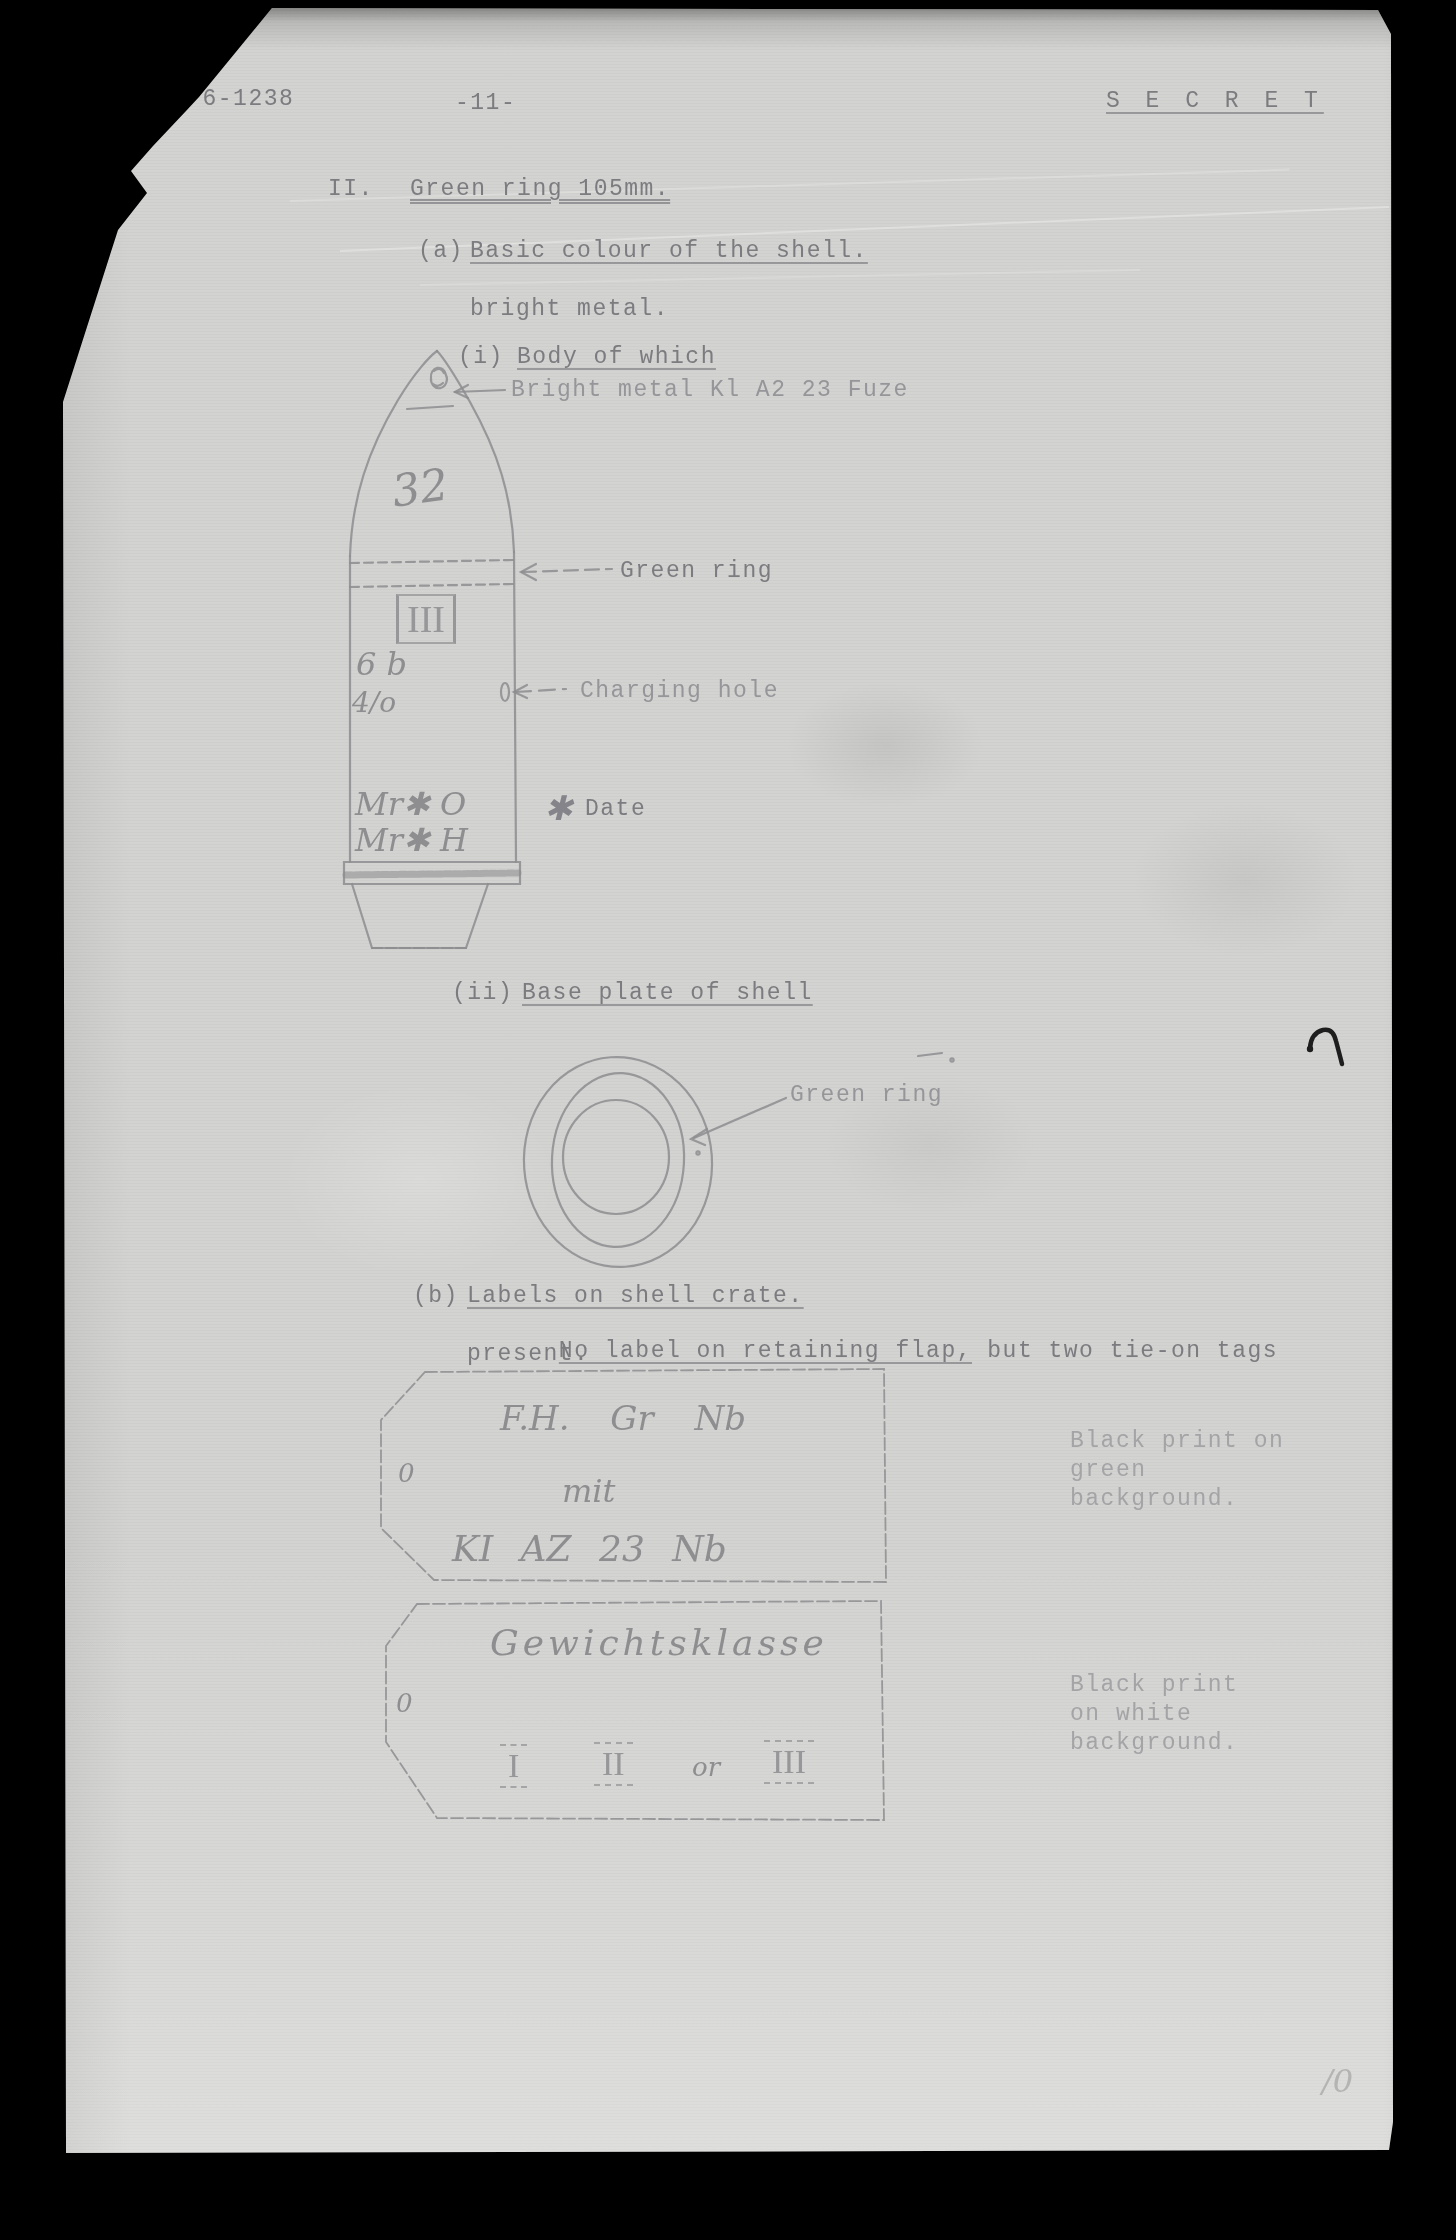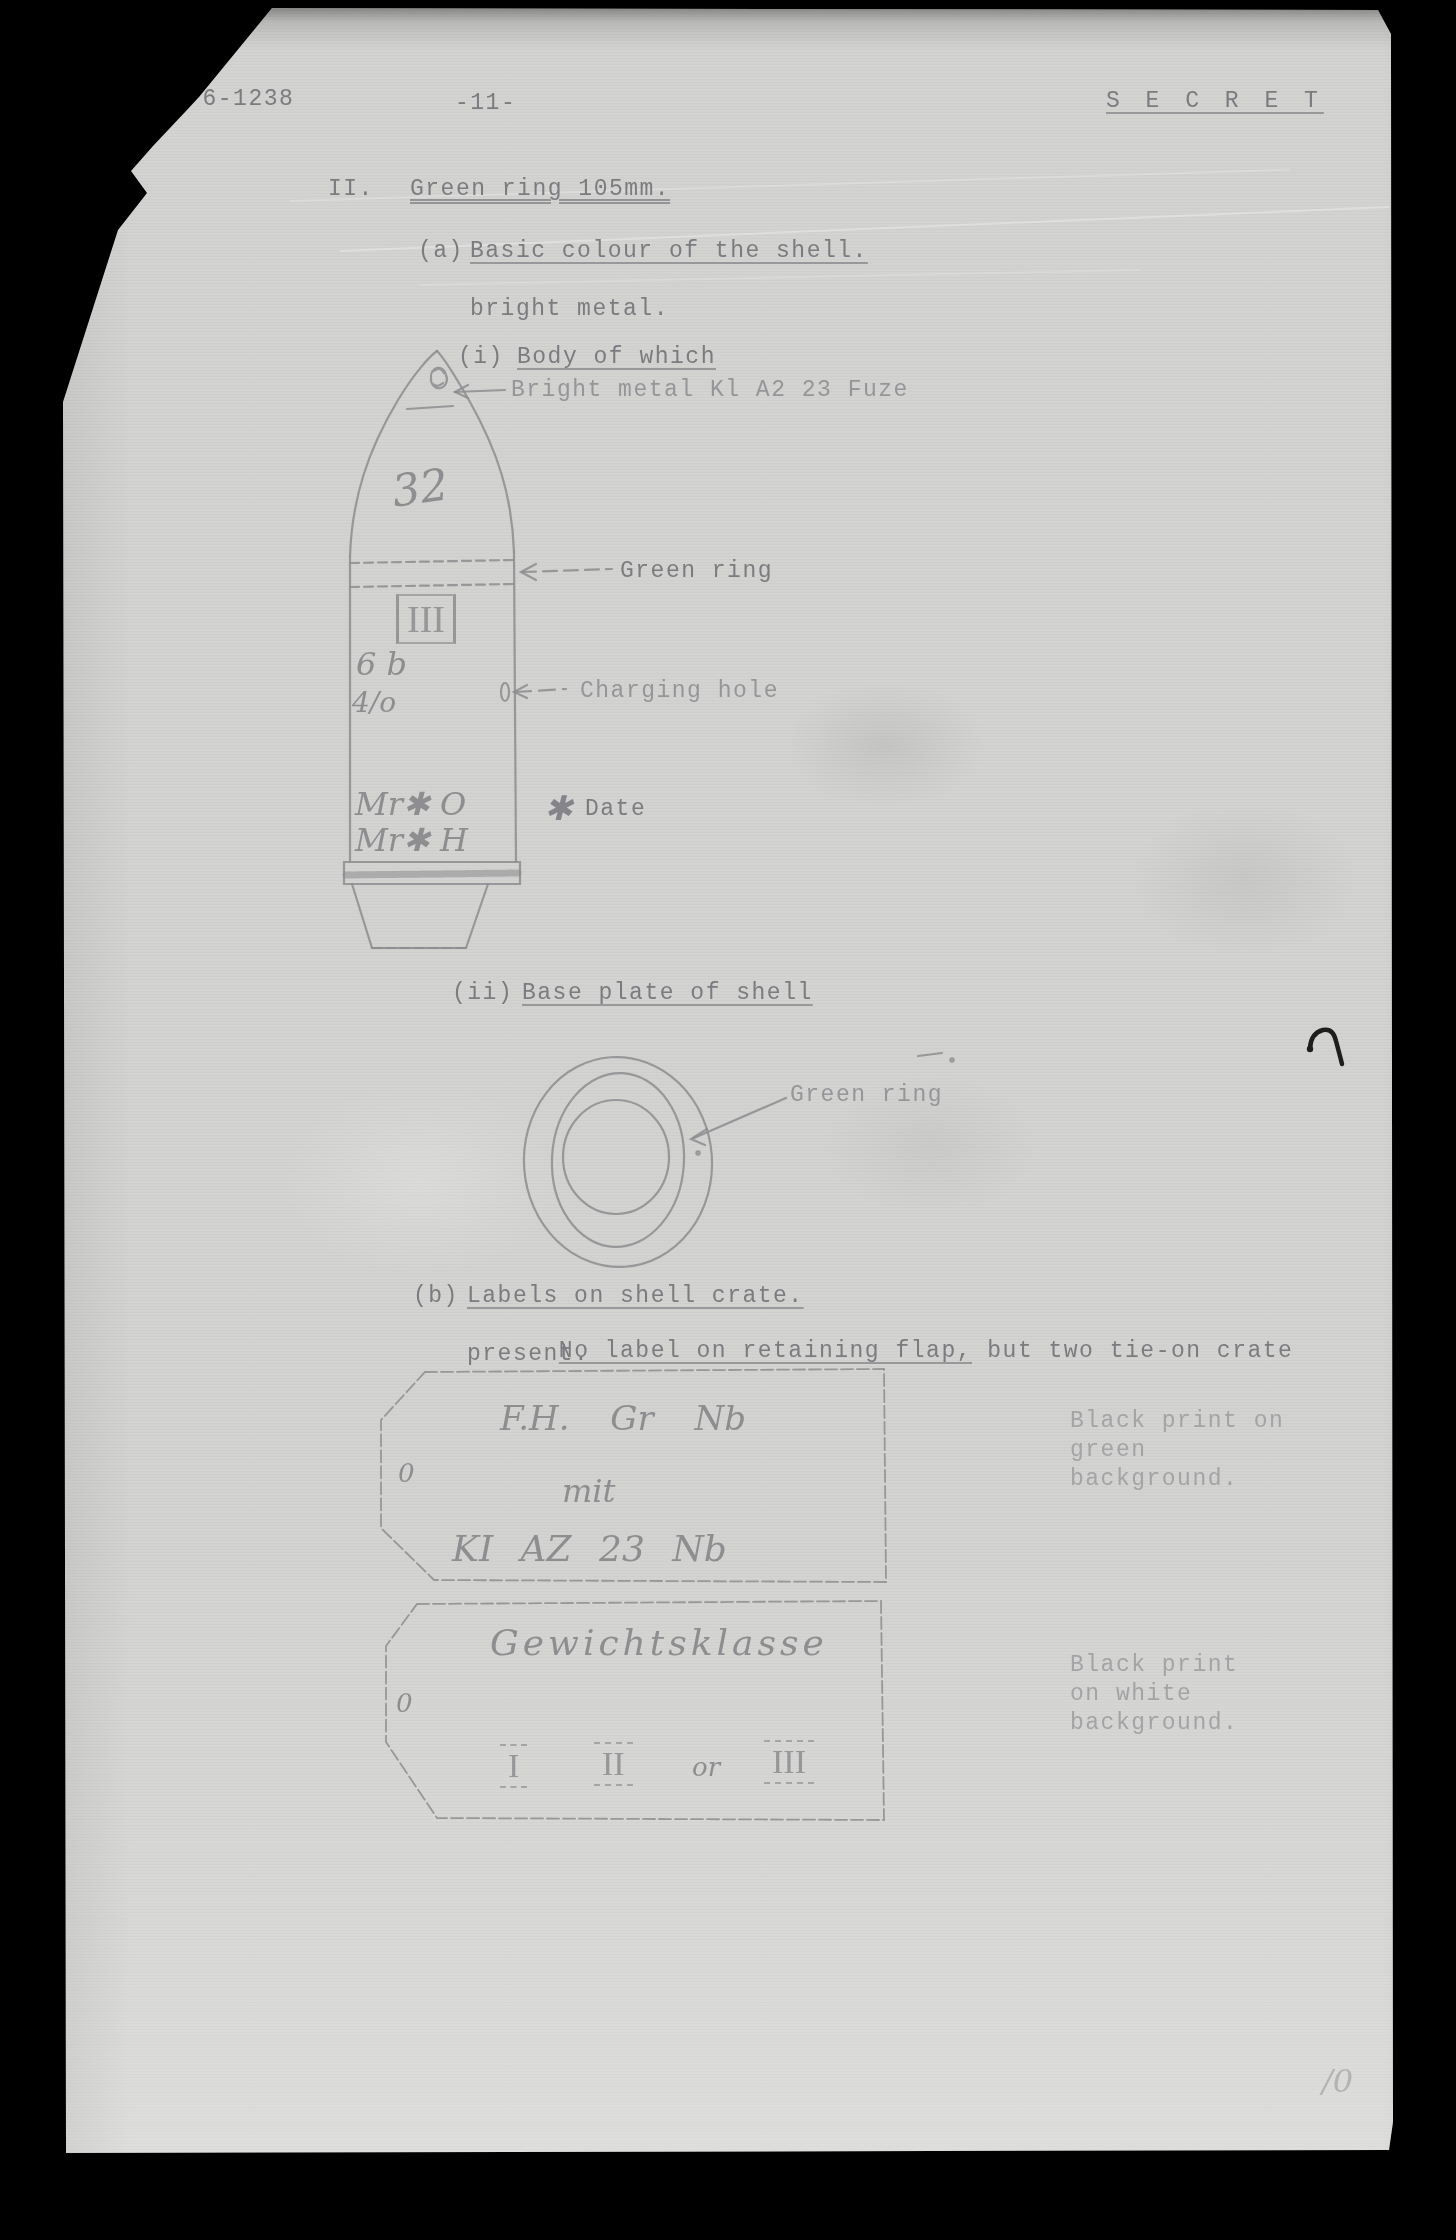--- a/index.html
+++ b/index.html
@@ -17,21 +17,21 @@
       linear-gradient(0deg, rgba(255,255,255,.30), rgba(255,255,255,.12) 14%, rgba(0,0,0,0) 32%),
       radial-gradient(140px 90px at 885px 745px, rgba(140,140,138,.20), rgba(0,0,0,0) 70%),
       radial-gradient(160px 110px at 1245px 880px, rgba(140,140,138,.16), rgba(0,0,0,0) 70%),
       radial-gradient(150px 100px at 930px 1145px, rgba(150,150,148,.14), rgba(0,0,0,0) 70%),
       radial-gradient(200px 140px at 420px 1180px, rgba(255,255,255,.18), rgba(0,0,0,0) 70%),
       repeating-linear-gradient(0deg, rgba(0,0,0,.022) 0 1px, rgba(0,0,0,0) 1px 3px);
   }
   .tw{position:absolute;font-family:"Liberation Mono","DejaVu Sans Mono",monospace;
       font-size:23px;letter-spacing:1.5px;color:#7c7c80;white-space:pre;}
   .f1{color:#96969a;}
-  .f2{color:#a4a4a7;}
+  .f2{color:#a4a4a7;margin-top:20px;}
   .u{text-decoration:underline;text-decoration-thickness:2px;text-underline-offset:5px;
      text-decoration-color:rgba(115,115,120,.6);}
   .uu{text-decoration:underline double;text-decoration-thickness:1.5px;text-underline-offset:4px;
       text-decoration-color:rgba(115,115,120,.65);}
   .hw{position:absolute;font-family:"DejaVu Serif",serif;font-style:italic;color:#8e8e91;}
   .numeral{position:absolute;font-family:"Liberation Serif",serif;color:#97979a;font-size:34px;
      padding:1px 8px;border-top:2px dashed rgba(140,140,143,.65);
      border-bottom:2px dashed rgba(140,140,143,.65);text-align:right;}
   .streak{position:absolute;background:rgba(255,255,255,.55);height:2px;transform-origin:left center;}
   svg.art{position:absolute;left:0;top:0;}
@@ -136,21 +136,21 @@
     <div class="hw" style="left:544px;top:788px;font-size:34px;color:#84848a;">✱</div>
     <div class="tw" style="left:585px;top:796px;">Date</div>
 
     <div class="tw" style="left:452px;top:980px;">(ii)</div>
     <div class="tw u" style="left:522px;top:980px;">Base plate of shell</div>
     <div class="tw f1" style="left:790px;top:1082px;">Green ring</div>
 
     <div class="tw" style="left:413px;top:1283px;">(b)</div>
     <div class="tw u" style="left:467px;top:1283px;">Labels on shell crate.</div>
     <div class="tw" style="left:467px;top:1312px;">
-      <span class="u">No label on retaining flap,</span><span> but two tie-on crate</span>
+      <span class="u">No label on retaining flap,</span><span> but two tie-on tags</span>
     </div>
     <div class="tw" style="left:467px;top:1341px;">present.</div>
 
     <div class="hw" style="left:398px;top:1458px;font-size:26px;">0</div>
     <div class="hw" style="left:500px;top:1398px;font-size:34px;word-spacing:30px;">F.H. Gr Nb</div>
     <div class="hw" style="left:562px;top:1472px;font-size:32px;">mit</div>
     <div class="hw" style="left:452px;top:1528px;font-size:36px;word-spacing:16px;">KI AZ 23 Nb</div>
 
     <div class="tw f2" style="left:1070px;top:1408px;">Black print on</div>
     <div class="tw f2" style="left:1070px;top:1437px;">green</div>

